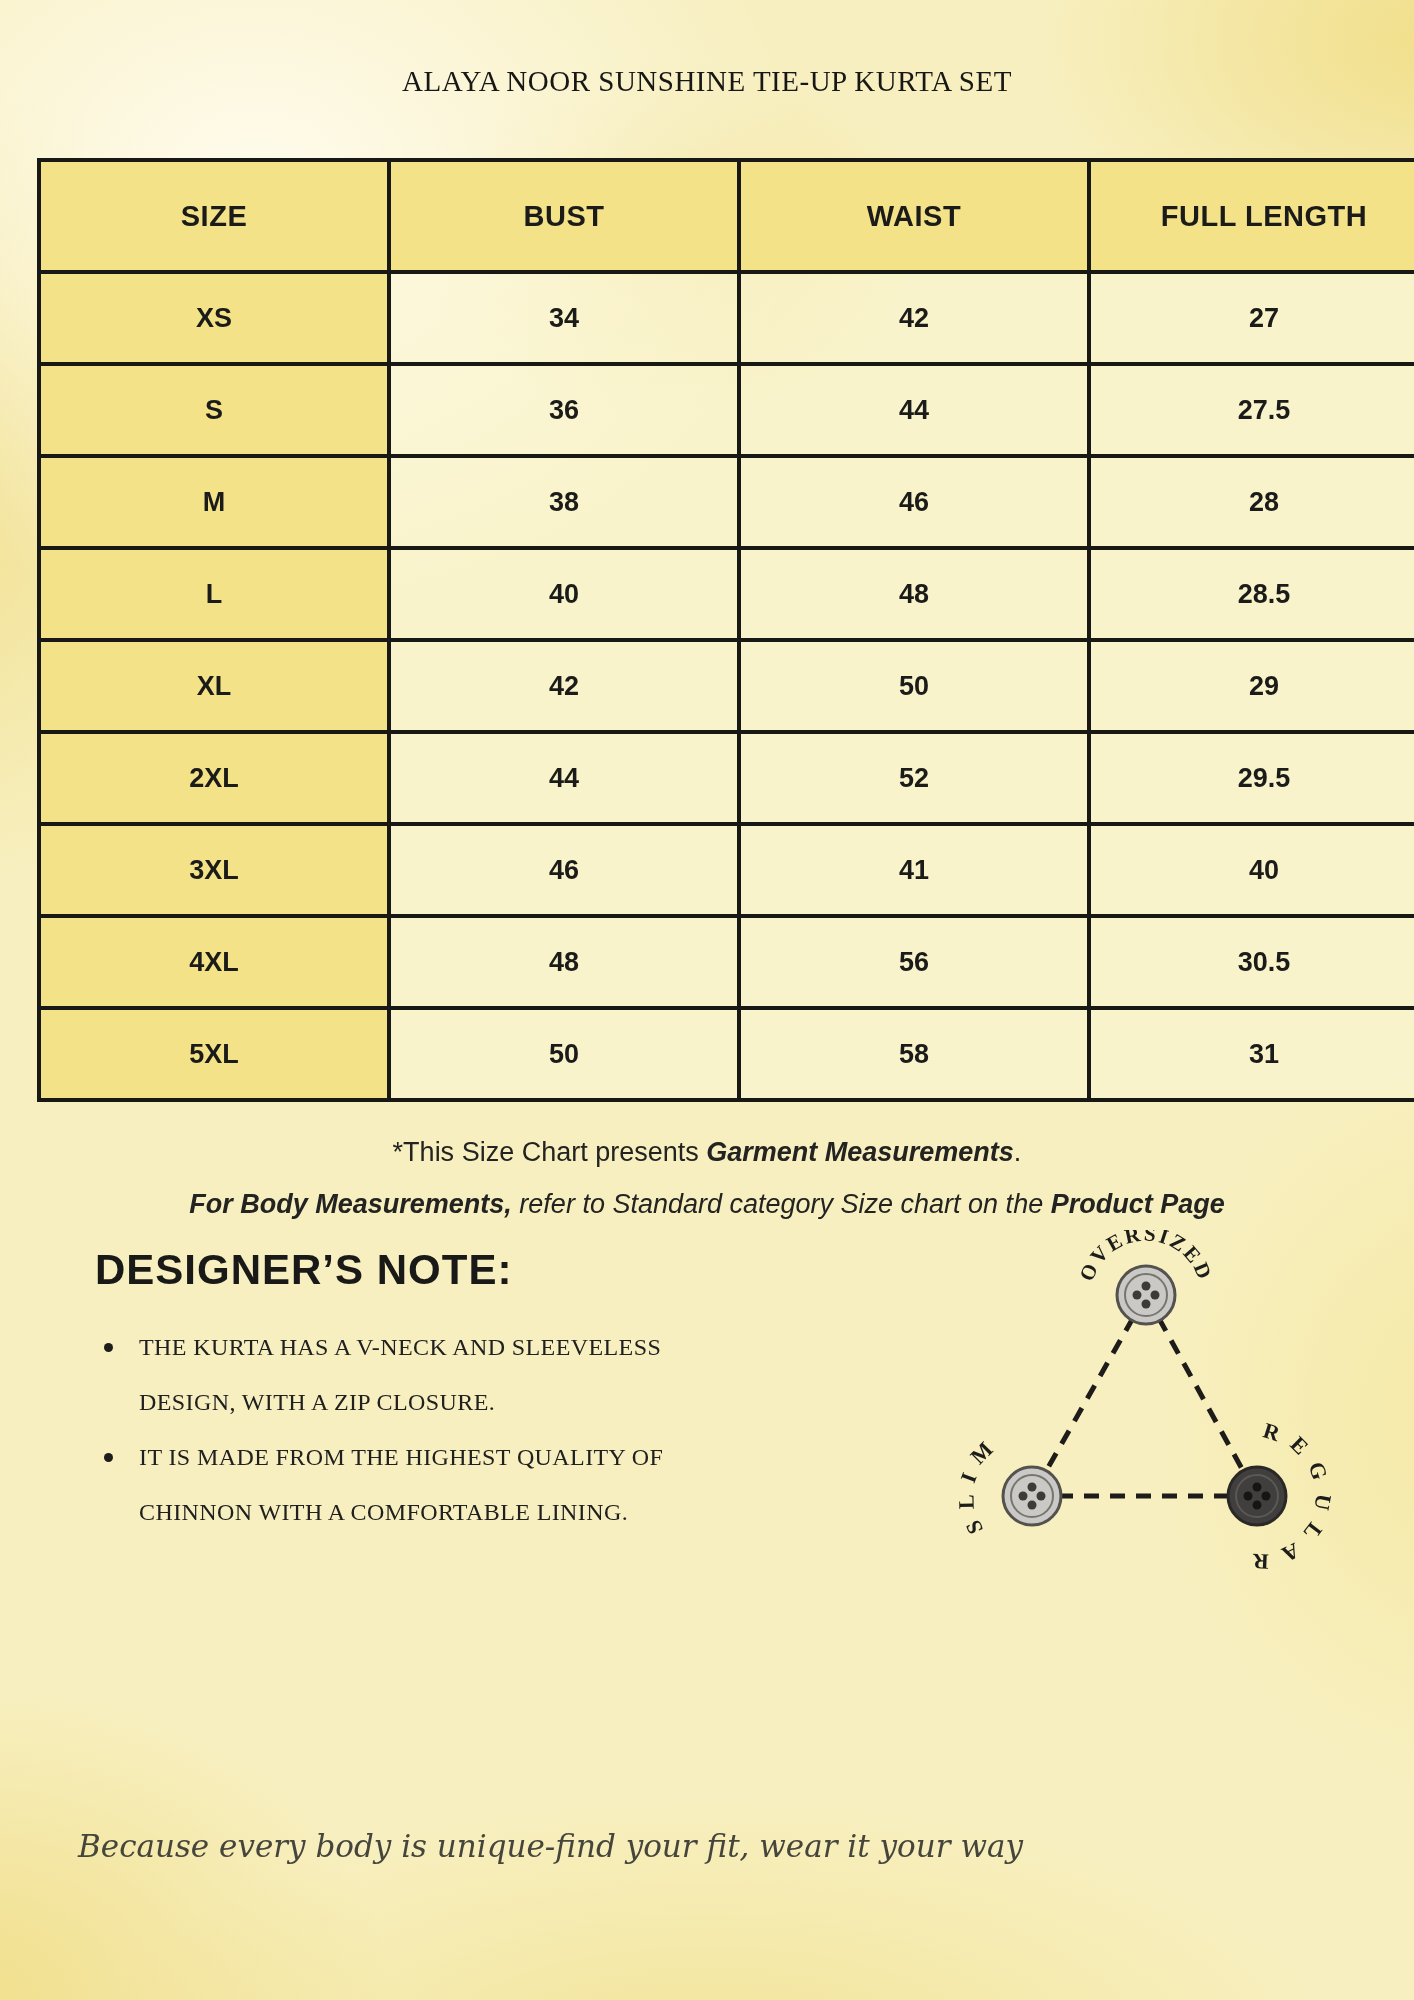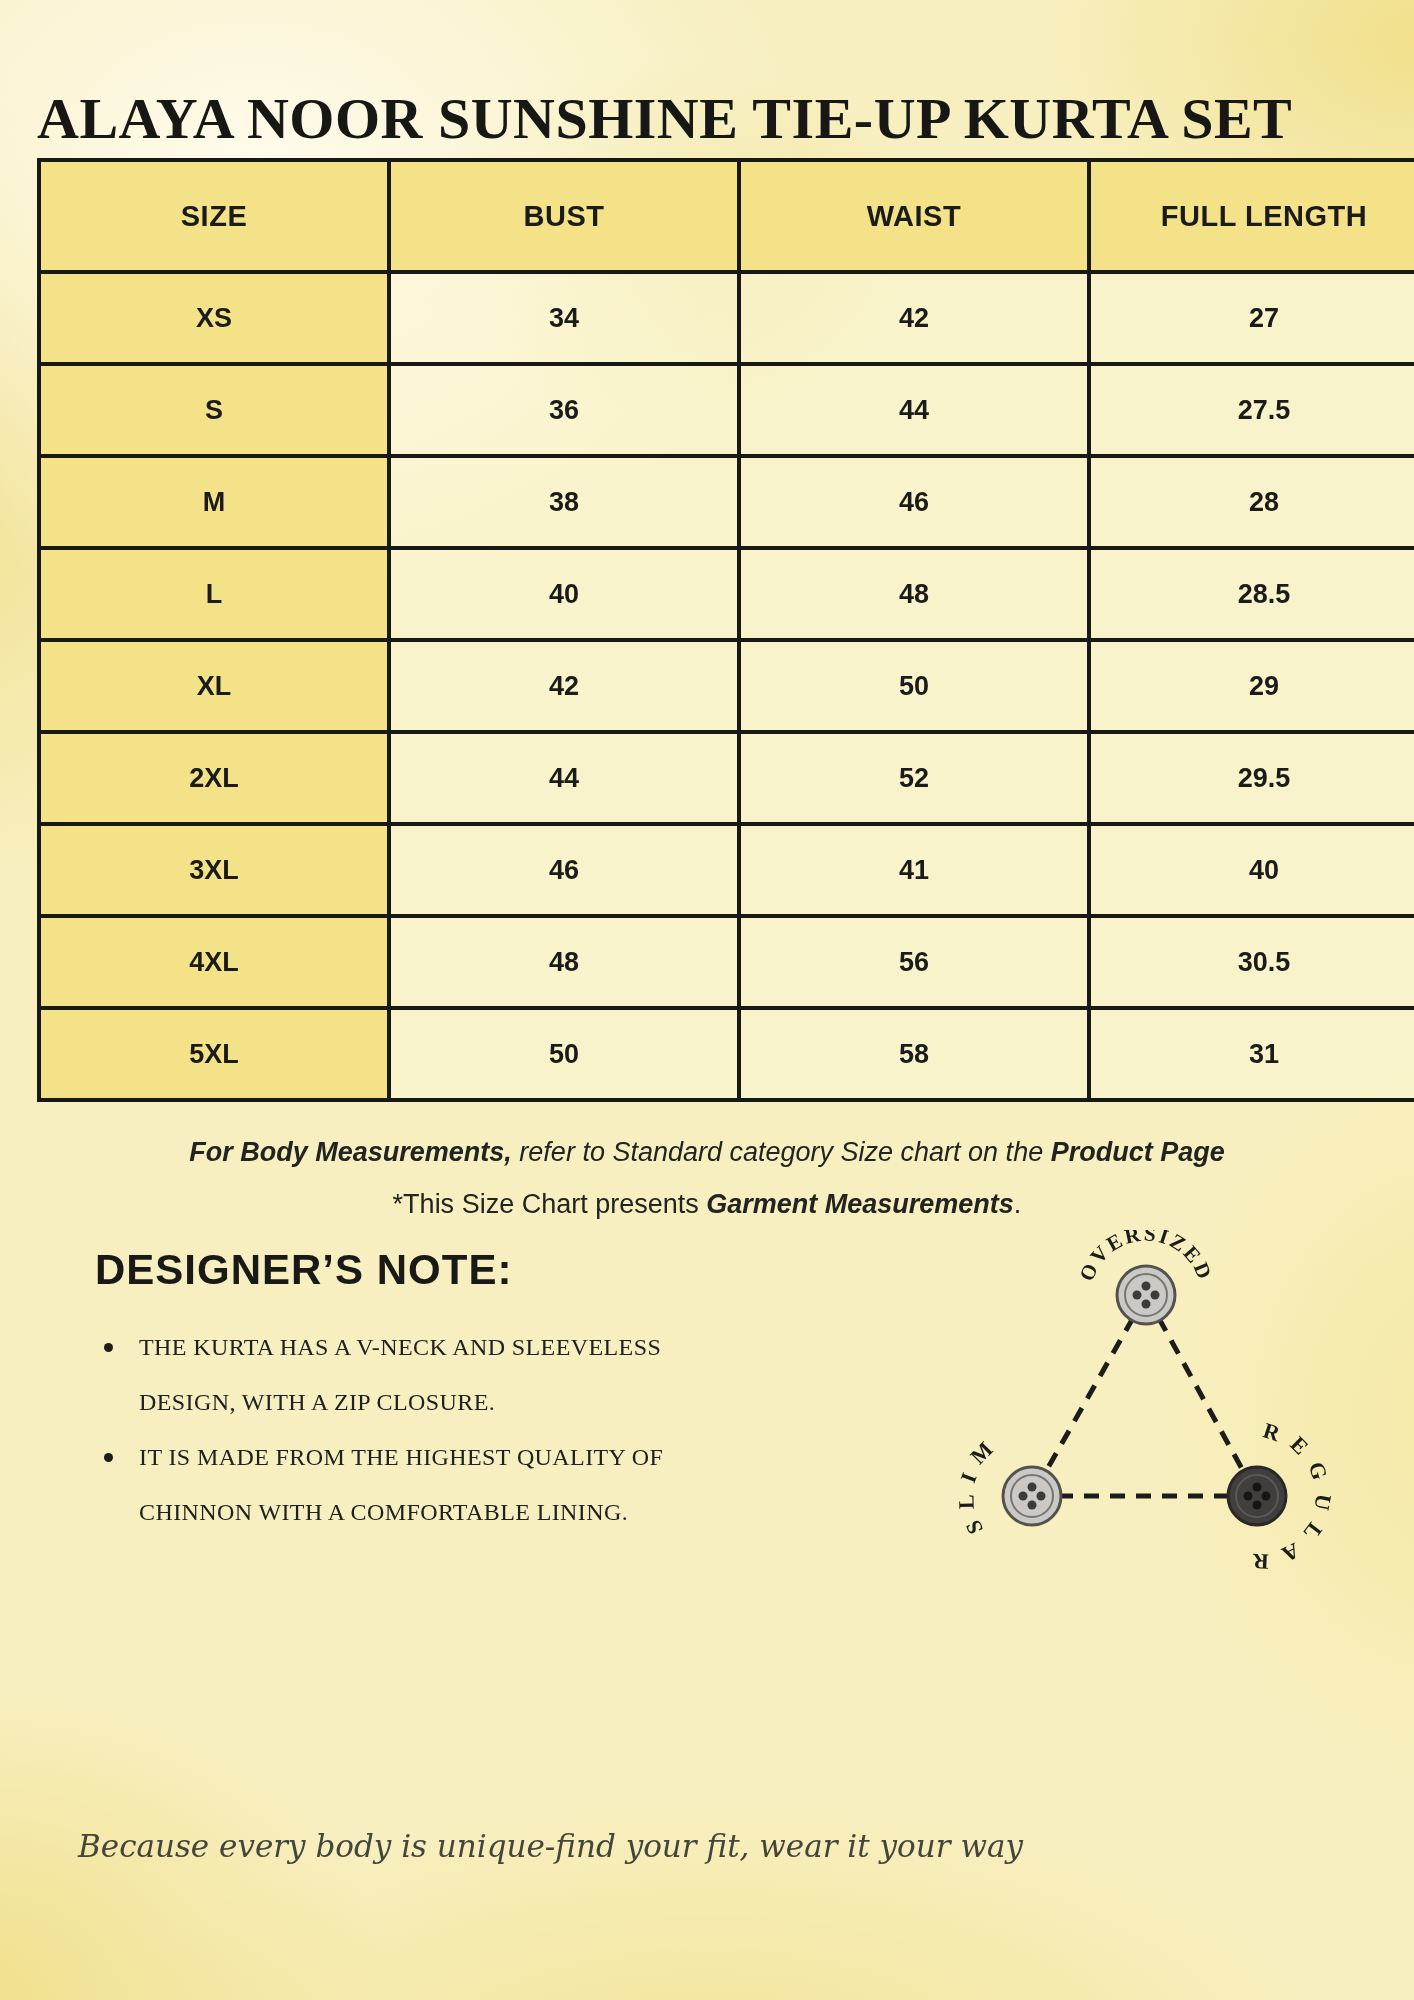--- a/index.html
+++ b/index.html
@@ -17,24 +17,24 @@
       radial-gradient(ellipse 480px 680px at -4% 24%, rgba(236,210,98,0.50),  rgba(236,210,98,0) 60%),
       radial-gradient(ellipse 430px 300px at 47% 12%, rgba(233,206,92,0.30),  rgba(233,206,92,0) 60%),
       radial-gradient(ellipse 700px 520px at -2% 100%,rgba(235,207,88,0.50),  rgba(235,207,88,0) 60%),
       radial-gradient(ellipse 980px 430px at 50% 104%,rgba(238,214,104,0.45), rgba(238,214,104,0) 65%),
       radial-gradient(ellipse 520px 620px at 104% 71%,rgba(244,228,142,0.50), rgba(244,228,142,0) 60%);
   }
 
   .title {
     position: absolute;
     left: 37px; top: 46px; width: 1340px;
-    text-align: left;
+    text-align: center;
     font-family: "Liberation Serif", "DejaVu Serif", serif;
-    font-weight: 700;
-    font-size: 58px;
+    font-weight: 400;
+    font-size: 29px;
     letter-spacing: 0.5px;
     color: #171715;
   }
 
   table.size-table {
     position: absolute;
     left: 37px; top: 158px;
     width: 1404px; height: 940px;
     border-collapse: collapse;
     table-layout: fixed;
@@ -189,22 +189,22 @@
       <tr>
         <td class="col-size">5XL</td>
         <td>50</td>
         <td>58</td>
         <td>31</td>
       </tr>
     </tbody>
   </table>
 
   <div class="chart-note">
+    <div><span>*This Size Chart presents </span><span class="bi">Garment Measurements</span><span>.</span></div>
     <div><span class="bi">For Body Measurements,</span><span class="it"> refer to Standard category Size chart on the </span><span class="bi">Product Page</span></div>
-    <div><span>*This Size Chart presents </span><span class="bi">Garment Measurements</span><span>.</span></div>
   </div>
 
   <div class="designer">
     <h2>DESIGNER’S NOTE:</h2>
     <ul>
       <li>THE KURTA HAS A V-NECK AND SLEEVELESS DESIGN, WITH A ZIP CLOSURE.</li>
       <li>IT IS MADE FROM THE HIGHEST QUALITY OF CHINNON WITH A COMFORTABLE LINING.</li>
     </ul>
   </div>
 

